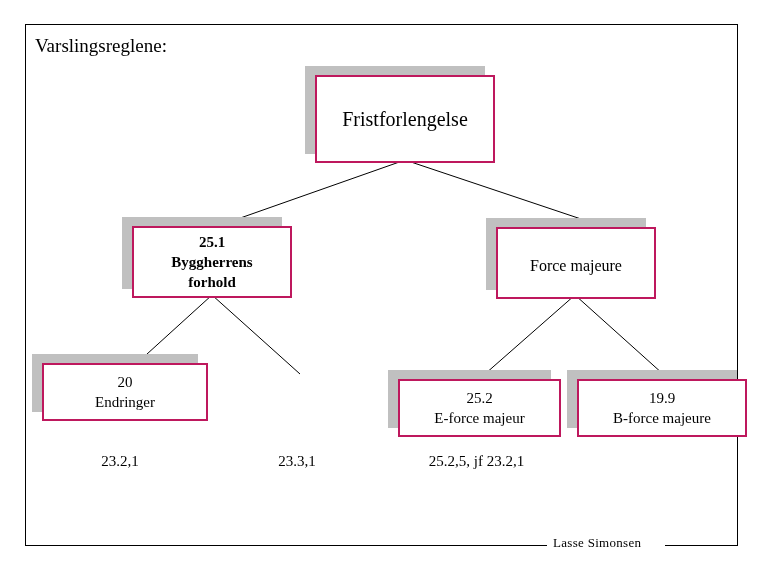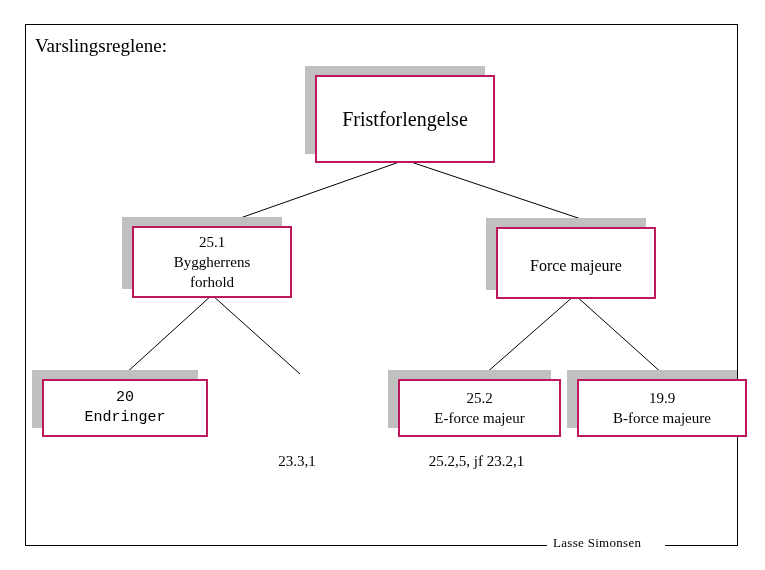--- a/index.html
+++ b/index.html
@@ -85,27 +85,27 @@
   }
   .node .face .line {
     display: block;
     white-space: nowrap;
   }
 
   
   #node-fristforlengelse { left: 305px; top: 66px;  width: 180px; height: 88px; }
   #node-fristforlengelse .face .line { font-size: 20px; line-height: 24px; }
 
-  #node-byggherrens { left: 122px; top: 217px; width: 160px; height: 72px; }
+  #node-byggherrens { left: 122px; top: 217px; width: 160px; height: 72px; font-weight: bold; }
   #node-byggherrens .face .line { font-size: 15px; line-height: 20px; }
 
   #node-force-majeure { left: 486px; top: 218px; width: 160px; height: 72px; }
   #node-force-majeure .face .line { font-size: 16px; line-height: 20px; margin-top: 6px; }
 
-  #node-endringer       { left: 32px;  top: 370px; width: 166px; height: 58px; font-family: Liberation Mono, monospace; }
+  #node-endringer       { left: 32px;  top: 354px; width: 166px; height: 58px; }
   #node-medvirkning     { left: 210px; top: 370px; width: 164px; height: 58px; }
   #node-eforce          { left: 388px; top: 370px; width: 163px; height: 58px; }
   #node-bforce          { left: 567px; top: 370px; width: 170px; height: 58px; padding-left: 20px; }
   #node-endringer   .face .line,
   #node-medvirkning .face .line,
   #node-eforce      .face .line,
   #node-bforce      .face .line { font-size: 15px; line-height: 20px; }
 
   
   #connectors {
@@ -196,18 +196,19 @@
   </div>
 
   <div class="node" id="node-bforce">
     <div class="shadow"></div>
     <div class="face">
       <span class="line">19.9</span>
       <span class="line">B-force majeure</span>
     </div>
   </div>
 
+  <div class="caption" id="caption-endringer">23.2,1</div>
   <div class="caption" id="caption-medvirkning">23.3,1</div>
   <div class="caption" id="caption-eforce">25.2,5, jf 23.2,1</div>
 
   <div id="signature">Lasse Simonsen</div>
 
 </div>
 
 </body></html>

